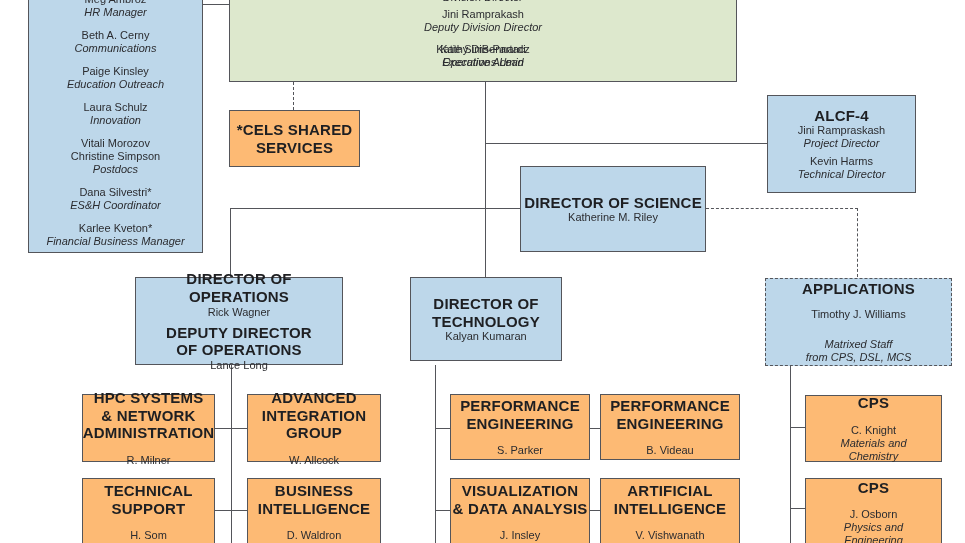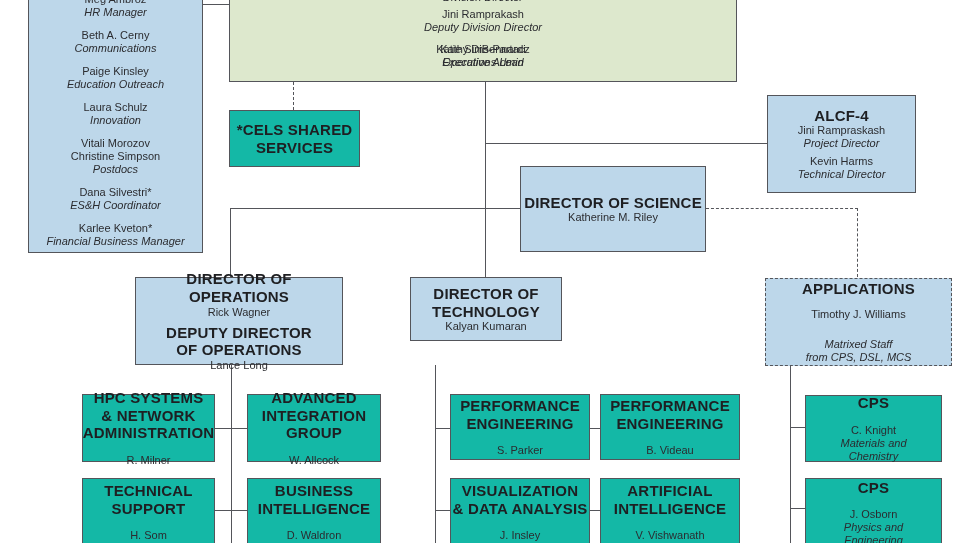--- a/index.html
+++ b/index.html
@@ -3,21 +3,21 @@
 <meta charset="utf-8">
 <style>
   * { margin:0; padding:0; box-sizing:border-box; }
   html,body { background:#ffffff; font-family:"Liberation Sans", sans-serif; }
   #stage { position:relative; width:965px; height:543px; overflow:hidden; background:#fff; color:#26272a; }
 
   .box { position:absolute; border:1.3px solid #54555a; display:flex; flex-direction:column;
          align-items:center; justify-content:center; text-align:center; }
   .blue  { background:#bdd7ea; }
   .green { background:#dde8cd; }
-  .tan   { background:#14b8a6; }
+  .tan   { background:#fdba74; }
   .dashedborder { border:1.5px dashed #54555a; }
 
   .t  { font-weight:bold; font-size:15px; line-height:1.18; letter-spacing:.2px; white-space:pre-line; color:#1e1f22; }
   .nm { font-size:11px; line-height:1.18; white-space:pre-line; color:#2b2c30; }
   .rl { font-size:11px; font-style:italic; line-height:1.18; white-space:pre-line; color:#2b2c30; }
 
   .line { position:absolute; background:#54555a; }
   .lh { height:1.4px; }
   .lv { width:1.4px; }
   .dh { position:absolute; border-top:1.5px dashed #54555a; height:0; }
@@ -35,21 +35,21 @@
   #div-role2 { top:60px; }
   #div-cell1 { position:absolute; left:55px;  top:82px; width:225px; }
   #div-cell2 { position:absolute; left:285px; top:82px; width:195px; }
 
   #cels  { left:229px; top:110px; width:131px; height:57px; }
   #alcf4 { left:767px; top:95px;  width:149px; height:98px; }
   #alcf4 .blk { margin-top:5px; }
   #science { left:520px; top:166px; width:186px; height:86px; }
   #ops  { left:135px; top:277px; width:208px; height:88px; }
   #ops .gap { margin-top:5px; }
-  #tech { left:410px; top:277px; width:152px; height:64px; }
+  #tech { left:410px; top:277px; width:152px; height:84px; }
   #apps { left:765px; top:278px; width:187px; height:88px;gap:10px; }
   #apps .rl { margin-top:7px; }
 
   #hpc  { left:82px;  top:394px; width:133px; height:68px; }
   #aig  { left:247px; top:394px; width:134px; height:68px; }
   #pe1  { left:450px; top:394px; width:140px; height:66px; }
   #pe2  { left:600px; top:394px; width:140px; height:66px; }
   #cps1 { left:805px; top:395px; width:137px; height:67px; }
   #ts   { left:82px;  top:478px; width:133px; height:68px; }
   #bi   { left:247px; top:478px; width:134px; height:68px; }

